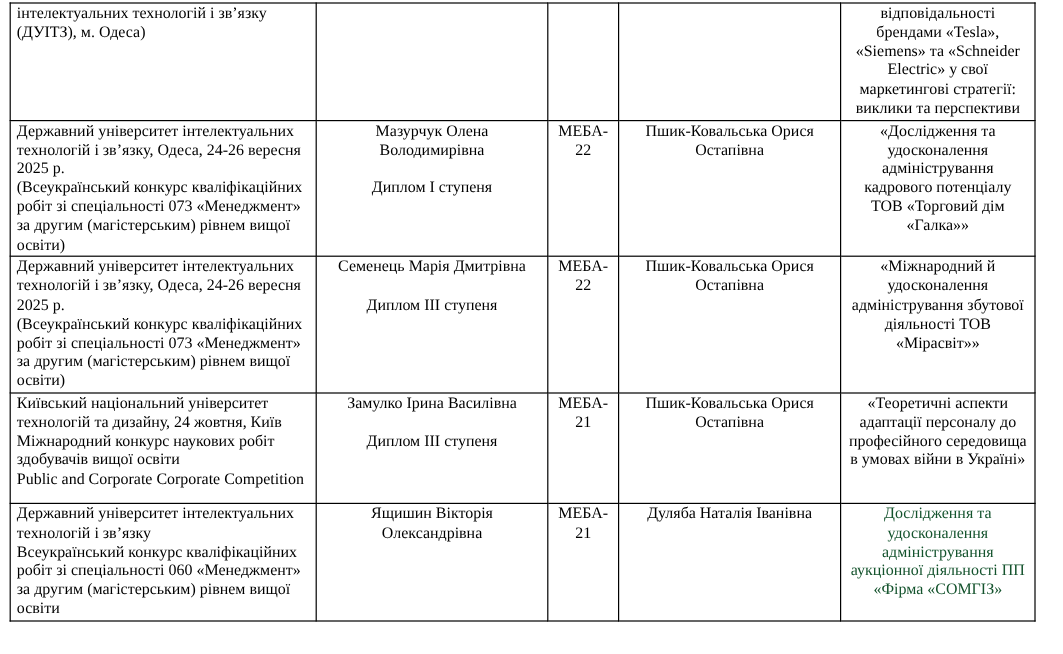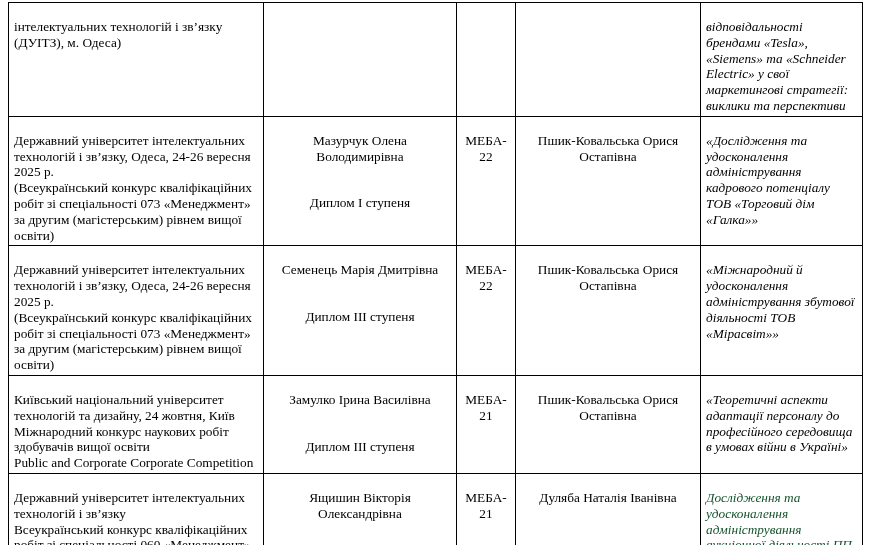--- a/index.html
+++ b/index.html
@@ -16,40 +16,40 @@
   table.doc-table {
     border-collapse: collapse;
     table-layout: fixed;
     width: 854px;
     margin: 2px 0 0 8px;
   }
   table.doc-table td {
     border: 1px solid #000000;
     vertical-align: top;
     box-sizing: border-box;
-    padding: 16px 5px 2px 5px;
+    padding: 0 5px 2px 5px;
     font-size: 13.3px;
     line-height: 15.8px;
     overflow: hidden;
     word-wrap: break-word;
   }
   tr.r0 td { height: 93px; }
   tr.r1 td { height: 108px; }
   tr.r2 td { height: 108px; }
   tr.r3 td { height: 92px; }
   tr.r4 td { height: 89px; margin-top: 40px; }
 
   td.col-competition { text-align: left; }
   td.col-student     { text-align: center; }
   td.col-group       { text-align: center; }
   td.col-supervisor  { text-align: center; font-family: Liberation Serif, serif; }
-  td.col-topic       { text-align: left; font-style: italic; }
+  td.col-topic       { text-align: center; }
 
   .bold { font-weight: normal; }
-  .award { margin-top: 31px; text-align: center; }
+  .award { margin-top: 16px; text-align: center; }
   .text-muted { color: #14532d; }
   .align-center { text-align: center; }
 </style>
 </head>
 <body>
 
 <table class="doc-table">
   <colgroup>
     <col style="width:255px">
     <col style="width:193px">

